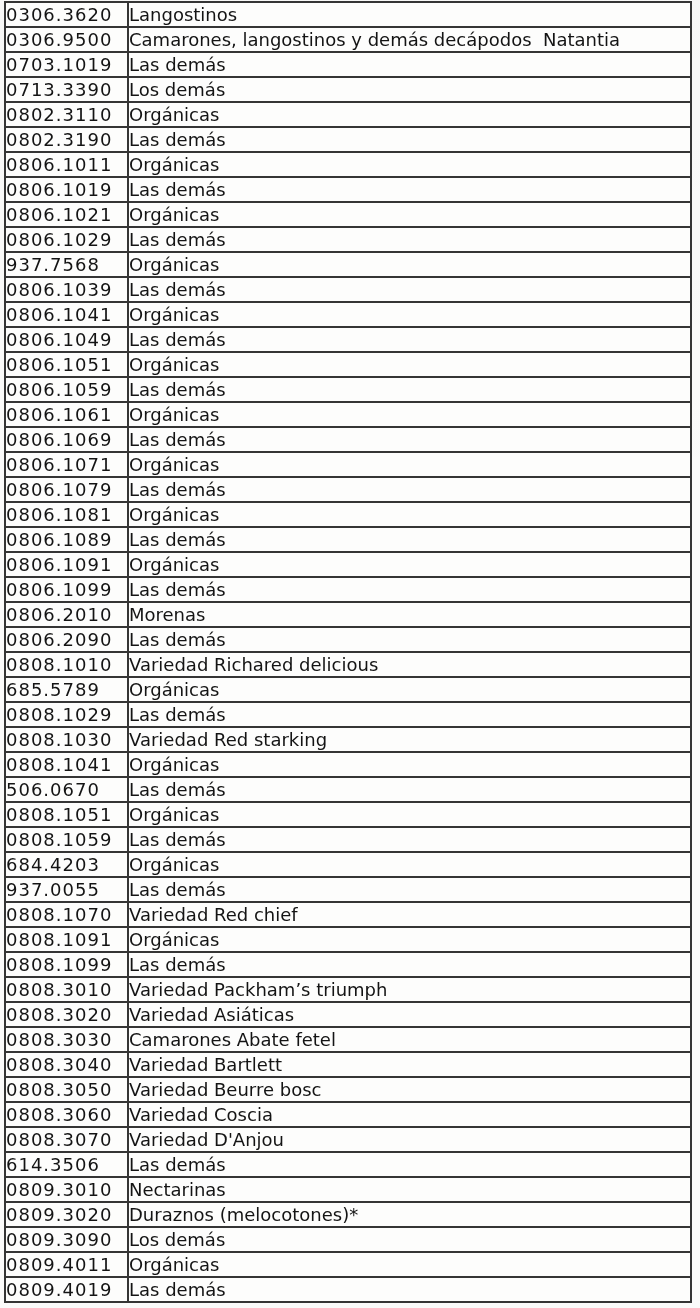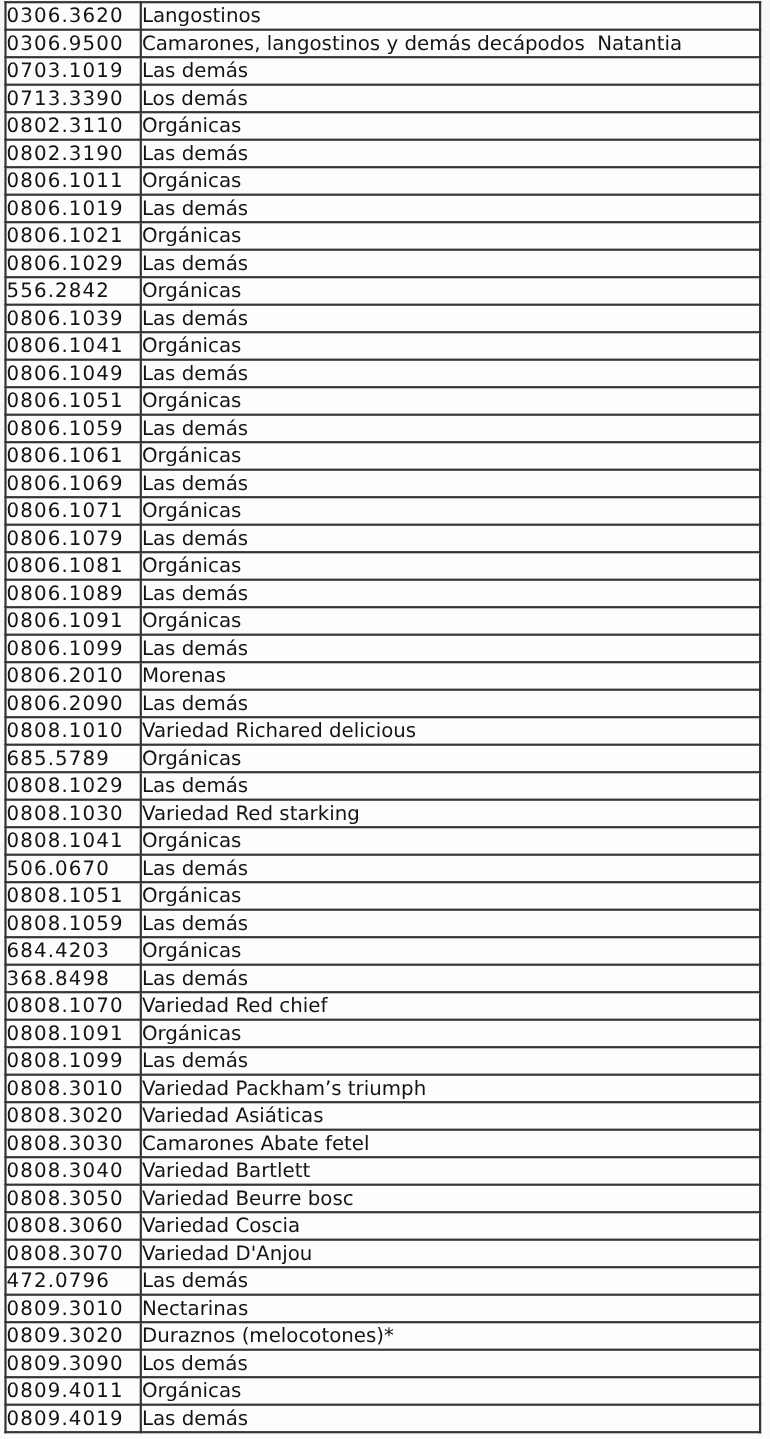--- a/index.html
+++ b/index.html
@@ -94,21 +94,21 @@
         </tr>
         <tr>
           <td class="code-cell">0806.1021</td>
           <td class="desc-cell">Orgánicas</td>
         </tr>
         <tr>
           <td class="code-cell">0806.1029</td>
           <td class="desc-cell">Las demás</td>
         </tr>
         <tr>
-          <td class="code-cell">556.2842</td>
+          <td class="code-cell">937.7568</td>
           <td class="desc-cell">Orgánicas</td>
         </tr>
         <tr>
           <td class="code-cell">0806.1039</td>
           <td class="desc-cell">Las demás</td>
         </tr>
         <tr>
           <td class="code-cell">0806.1041</td>
           <td class="desc-cell">Orgánicas</td>
         </tr>
@@ -194,21 +194,21 @@
         </tr>
         <tr>
           <td class="code-cell">0808.1059</td>
           <td class="desc-cell">Las demás</td>
         </tr>
         <tr>
           <td class="code-cell">684.4203</td>
           <td class="desc-cell">Orgánicas</td>
         </tr>
         <tr>
-          <td class="code-cell">368.8498</td>
+          <td class="code-cell">937.0055</td>
           <td class="desc-cell">Las demás</td>
         </tr>
         <tr>
           <td class="code-cell">0808.1070</td>
           <td class="desc-cell">Variedad Red chief</td>
         </tr>
         <tr>
           <td class="code-cell">0808.1091</td>
           <td class="desc-cell">Orgánicas</td>
         </tr>
@@ -238,21 +238,21 @@
         </tr>
         <tr>
           <td class="code-cell">0808.3060</td>
           <td class="desc-cell">Variedad Coscia</td>
         </tr>
         <tr>
           <td class="code-cell">0808.3070</td>
           <td class="desc-cell">Variedad D'Anjou</td>
         </tr>
         <tr>
-          <td class="code-cell">472.0796</td>
+          <td class="code-cell">614.3506</td>
           <td class="desc-cell">Las demás</td>
         </tr>
         <tr>
           <td class="code-cell">0809.3010</td>
           <td class="desc-cell">Nectarinas</td>
         </tr>
         <tr>
           <td class="code-cell">0809.3020</td>
           <td class="desc-cell">Duraznos (melocotones)*</td>
         </tr>

